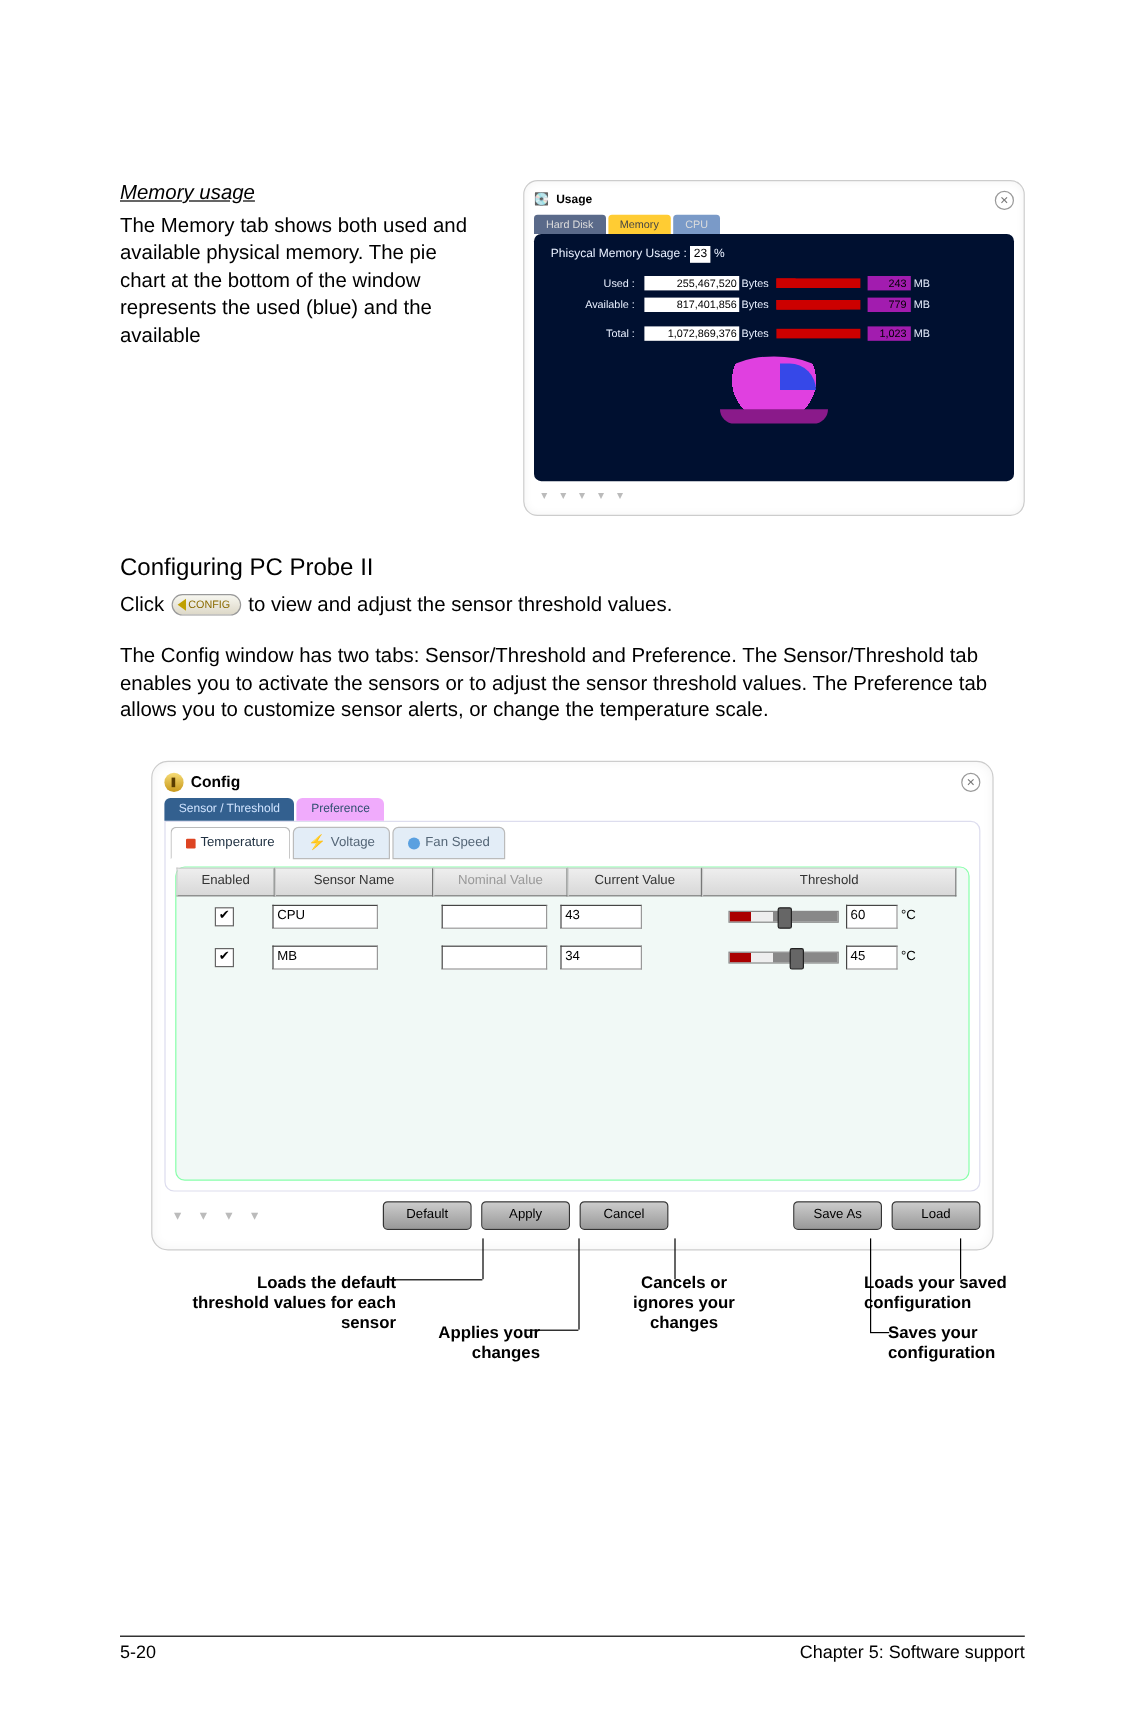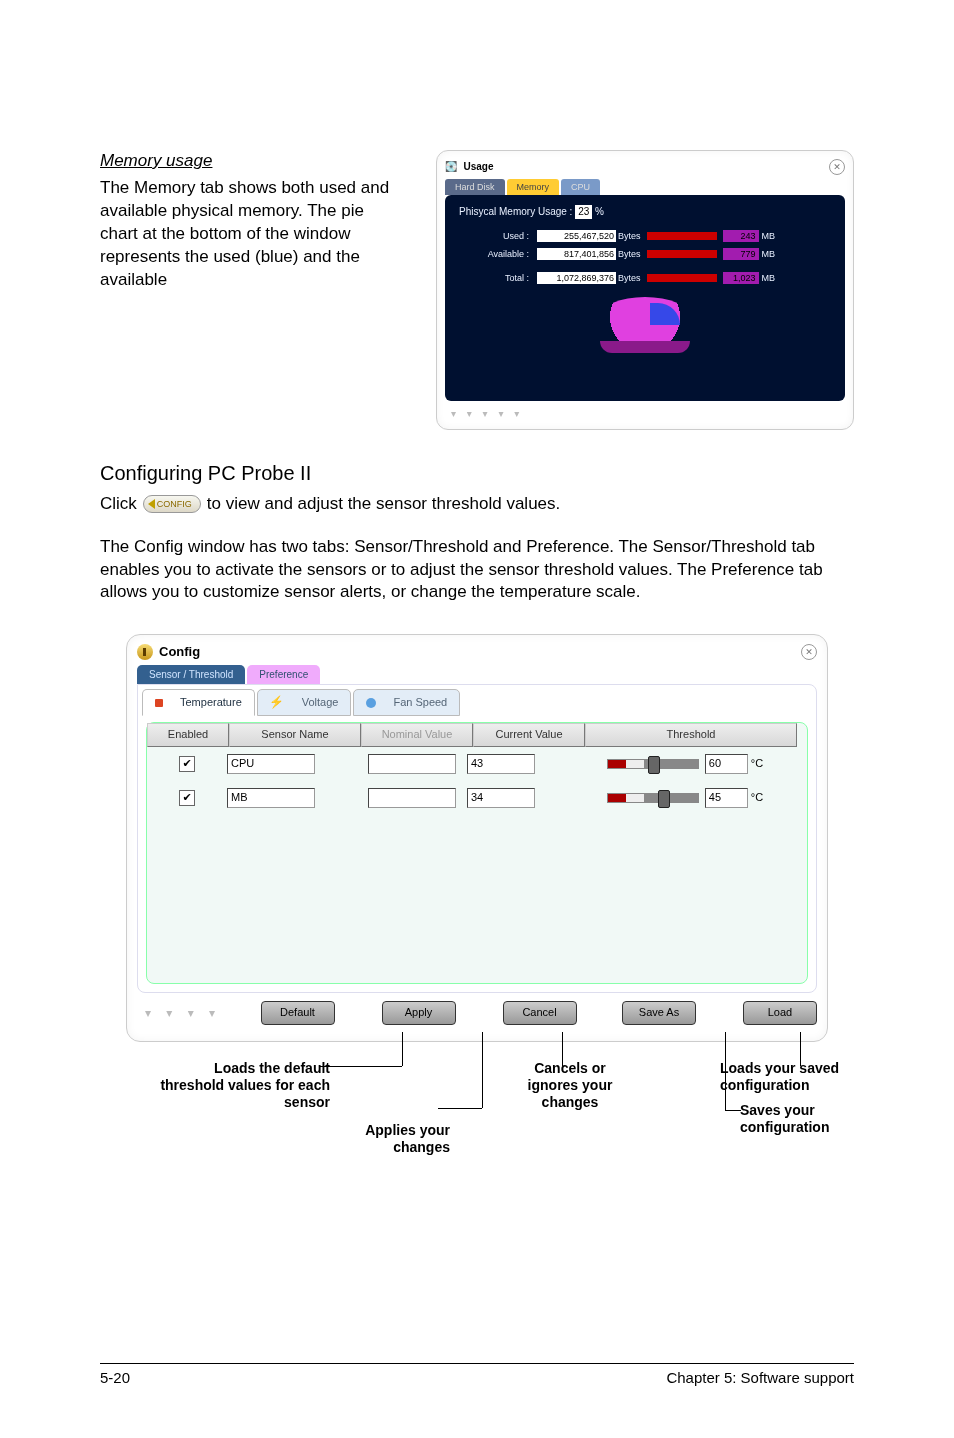--- a/index.html
+++ b/index.html
@@ -51,40 +51,40 @@
   .cfg-head { display:flex; align-items:center; gap:6px; margin-bottom:4px; }
   .cfg-head .icon { width:16px;height:16px;border-radius:50%;background:linear-gradient(#f6db75,#c8981b); position:relative; }
   .cfg-head .icon:after{content:"";position:absolute;top:4px;left:6px;width:3px;height:8px;background:#5a3c00;}
   .cfg-head .title { font-weight:bold; font-size:13px; flex:1; }
   .top-tabs { display:flex; margin-top:2px; }
   .top-tab { padding:3px 12px; font-size:10px; border-radius:5px 5px 0 0; margin-right:2px; }
   .top-tab.active { background:#33608f; color:#cfe3ff; }
   .top-tab.inactive { background:#f0abfc; color:#305070; }
   .inner-block { background:#fff; border:1px solid #dde; border-radius:0 8px 8px 8px; padding:4px; }
   .sub-tabs { display:flex; gap:2px; margin-bottom:6px; }
-  .sub-tab { padding:4px 12px; font-size:11px; border-radius:5px 5px 0 0; border:1px solid #bbb; background:#e3edf7; color:#567; display:flex; align-items:center; gap:17px; }
+  .sub-tab { padding:4px 12px; font-size:11px; border-radius:5px 5px 0 0; border:1px solid #bbb; background:#e3edf7; color:#567; display:flex; align-items:center; gap:4px; }
   .sub-tab.active { background:#fff; border-bottom-color:#fff; color:#234; }
   .sub-tab .dot { width:8px; height:8px; background:#e6c000; border-radius:1px; position:relative; }
   .sub-tab.active .dot { background:#d42; }
   .sub-tab .volt-ic{ color:#e6c000; font-weight:bold; font-size:12px;}
   .sub-tab .fan-ic{ width:10px;height:10px;background:#5aa0e0;border-radius:50%;}
   .table-wrap { border:1px solid #8fa; background:#f1f9f6; border-radius:8px; margin:0 4px 4px 4px; height:260px; padding:0 0 0 0; }
   .thead { display:flex; height:24px; }
   .th { flex:0 0 auto; display:flex; align-items:center; justify-content:center; font-size:11px; background:linear-gradient(#eee,#d8d8d8); border:1px outset #ccc; color:#333; }
   .th.disabled{color:#999;}
   .w-en{width:80px;} .w-sn{width:130px;} .w-nv{width:110px;} .w-cv{width:110px;} .w-th{width:210px;}
   .trow { display:flex; height:34px; align-items:center; }
   .cell{display:flex;align-items:center;justify-content:center;}
   .cb{ width:14px;height:14px;border:1px solid #666;background:#fff;display:flex;align-items:center;justify-content:center;font-size:11px; }
   .tinput{ border:1px inset #999;background:#fff;height:18px;width:80px;padding:0 3px;font-size:11px;display:flex;align-items:center; }
   .tinput.short{width:35px;}
   .slider{ width:90px;height:8px;background:linear-gradient(to right,#a00,#a00 20%,#eee 20%,#eee 40%,#888 40%); border:1px solid #888;position:relative;margin:0 6px; }
   .slider .knob{ position:absolute;top:-4px;width:10px;height:16px;background:#666;border:1px solid #222;border-radius:2px; }
   .deg{ font-size:11px; }
-  .winbtn{ width:72px;height:22px;border:1px solid #333;background:linear-gradient(#ccc,#999);border-radius:4px;display:flex;align-items:center;justify-content:center;font-size:11px;margin-left:39px; }
+  .winbtn{ width:72px;height:22px;border:1px solid #333;background:linear-gradient(#ccc,#999);border-radius:4px;display:flex;align-items:center;justify-content:center;font-size:11px; }
   .dots-left{ color:#bbb; font-size:12px; letter-spacing:6px; align-self:center; margin-right:auto; padding-left:8px; width:70px; white-space:nowrap; overflow:hidden; }
   .btn-area{display:flex;align-items:center;margin-top:8px;}
   .btn-right{display:flex;gap:8px;margin-left:auto;}
 
   
   .anno-wrap { position:relative; }
   .anno { position:absolute; font-size:14px; font-weight:bold; text-align:center; line-height:1.2; }
   .anno-line { position:absolute; background:#000; }
 
   .footer { position:absolute; bottom:50px; left:100px; right:100px; display:flex; justify-content:space-between; font-size:15px; border-top:1px solid #000; padding-top:4px; }
@@ -259,21 +259,21 @@
   <div class="anno-line" style="left:302px; top:398px; width:1px; height:34px;"></div>
   <div class="anno-line" style="left:220px; top:432px; width:82px; height:1px;"></div>
   <div class="anno-line" style="left:382px; top:398px; width:1px; height:76px;"></div>
   <div class="anno-line" style="left:338px; top:474px; width:44px; height:1px;"></div>
   <div class="anno-line" style="left:462px; top:398px; width:1px; height:34px;"></div>
   <div class="anno-line" style="left:625px; top:398px; width:1px; height:78px;"></div>
   <div class="anno-line" style="left:625px; top:476px; width:16px; height:1px;"></div>
   <div class="anno-line" style="left:700px; top:398px; width:1px; height:34px;"></div>
 
   <div class="anno" style="left:60px; top:426px; width:170px; text-align:right;">Loads the default threshold values for each sensor</div>
-  <div class="anno" style="left:230px; top:488px; width:120px; text-align:right;">Applies your changes</div>
+  <div class="anno" style="left:230px; top:468px; width:120px; text-align:right;">Applies your changes</div>
   <div class="anno" style="left:410px; top:426px; width:120px; text-align:center;">Cancels or ignores your changes</div>
   <div class="anno" style="left:620px; top:426px; width:170px; text-align:left;">Loads your saved configuration</div>
   <div class="anno" style="left:640px; top:468px; width:150px; text-align:left;">Saves your configuration</div>
 </div>
 
 <div class="footer">
   <span>5-20</span>
   <span>Chapter 5: Software support</span>
 </div>
 

